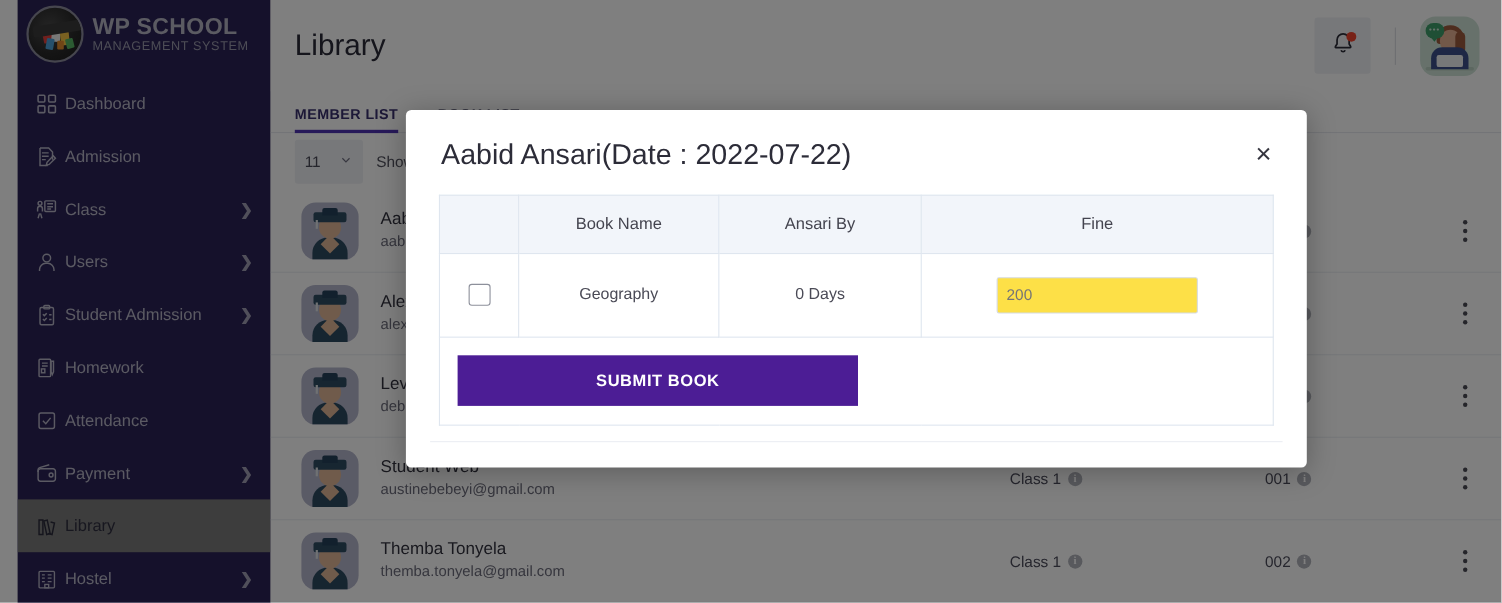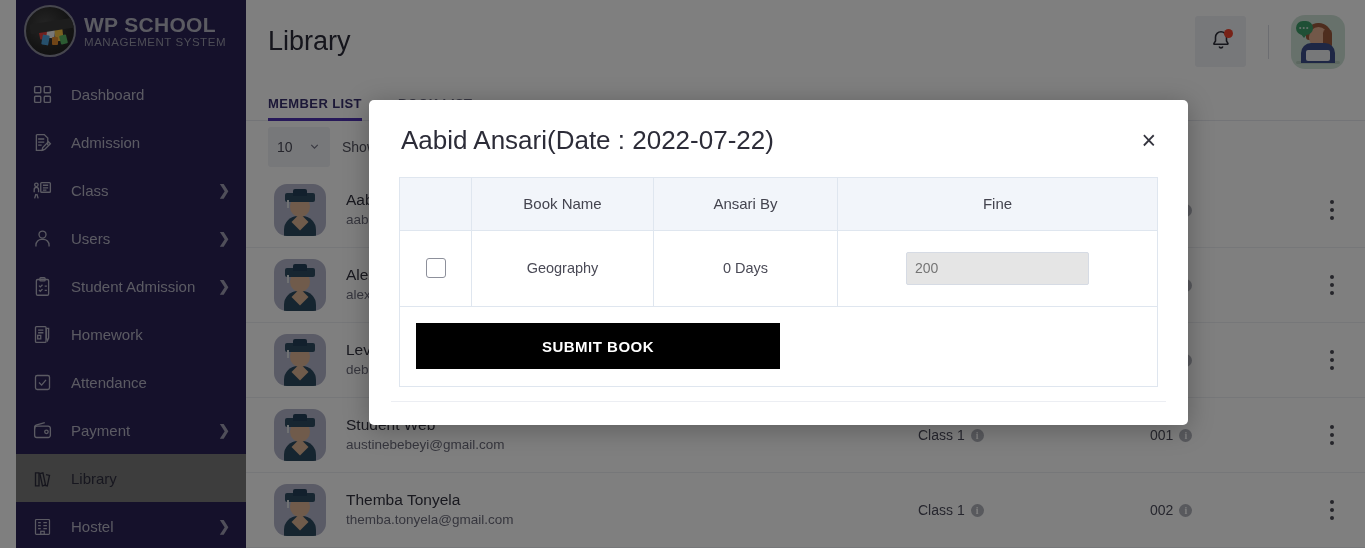--- a/index.html
+++ b/index.html
@@ -52,21 +52,21 @@
   }
   .brand-sub {
     font-size: 11.5px; color: #9a9aac; letter-spacing: 0.55px;
   }
 
   .nav { margin-top: 8px; }
   .nav-item {
     height: 48px;
     display: flex; align-items: center;
     padding: 0 16px 0 16px;
-    gap: 18px;
+    gap: 6px;
     color: #b6b5c6;
     font-size: 15px;
     cursor: pointer;
     position: relative;
   }
   .nav-item.active { background: #7a7a7a; color: #2b2a3a; }
   .nav-item.active .nav-label { color: #2f2e3f; }
   .nav-icon {
     width: 21px; height: 21px; flex: 0 0 21px;
     display: flex; align-items: center; justify-content: center;
@@ -186,27 +186,27 @@
     font-size: 14.5px; color: #4a4a56;
   }
   .col-chk { width: 72px; }
   .col-book { width: 182px; }
   .col-over { width: 184px; }
   .chk {
     width: 20px; height: 20px; border: 1px solid #8d909b; border-radius: 3px;
     background: #fff; display: inline-block; vertical-align: middle; cursor: pointer;
   }
   .fine-input {
-    width: 183px; height: 33px; background: #e5e5e5; border: 1px solid #d6dbe4;
+    width: 183px; height: 33px; background: #fde047; border: 1px solid #d6dbe4;
     font-size: 14px; color: #767a86; padding: 0 8px; border-radius: 2px;
     font-family: "Liberation Sans", sans-serif; outline: none;
   }
   .submit-row td { height: 80px; text-align: left; padding-left: 16px; }
   .submit-btn {
-    background: #000000; color: #fff; border: none;
+    background: #4c1d95; color: #fff; border: none;
     width: 364px; height: 46px; font-size: 15px; font-weight: bold;
     letter-spacing: .5px; cursor: pointer;
     font-family: "Liberation Sans", sans-serif;
   }
   .modal-foot { height: 24px; border-top: 1px solid #eceef3; margin: 12px 22px 0 22px; }
 </style>
 </head>
 <body>
 
 <div class="app">
@@ -384,21 +384,21 @@
       </div>
     </div>
 
     <div class="tabs">
       <div class="tab active">MEMBER LIST</div>
       <div class="tab">BOOK LIST</div>
     </div>
 
     <div class="toolbar">
       <div class="len-select">
-        <span>10</span>
+        <span>11</span>
         <span class="cv">
           <svg viewBox="0 0 24 24" width="13" height="13" fill="none" stroke="#6f6f80" stroke-width="2">
               <path d="M6 9l6 6 6-6"></path>
             </svg>
         </span>
       </div>
       <div class="show-label">Show</div>
     </div>
 
     <div class="member-table">

